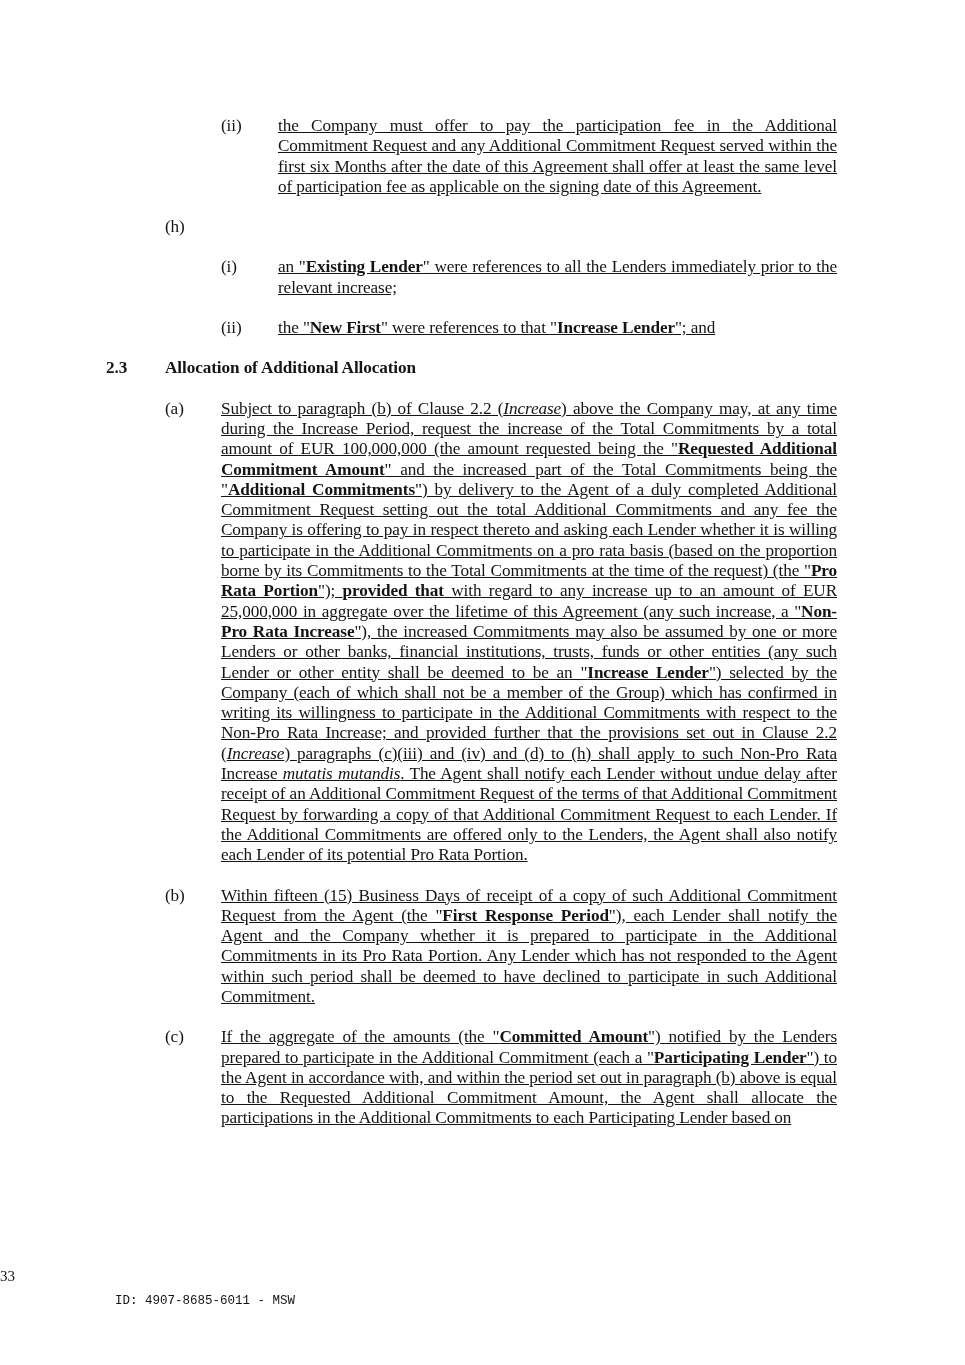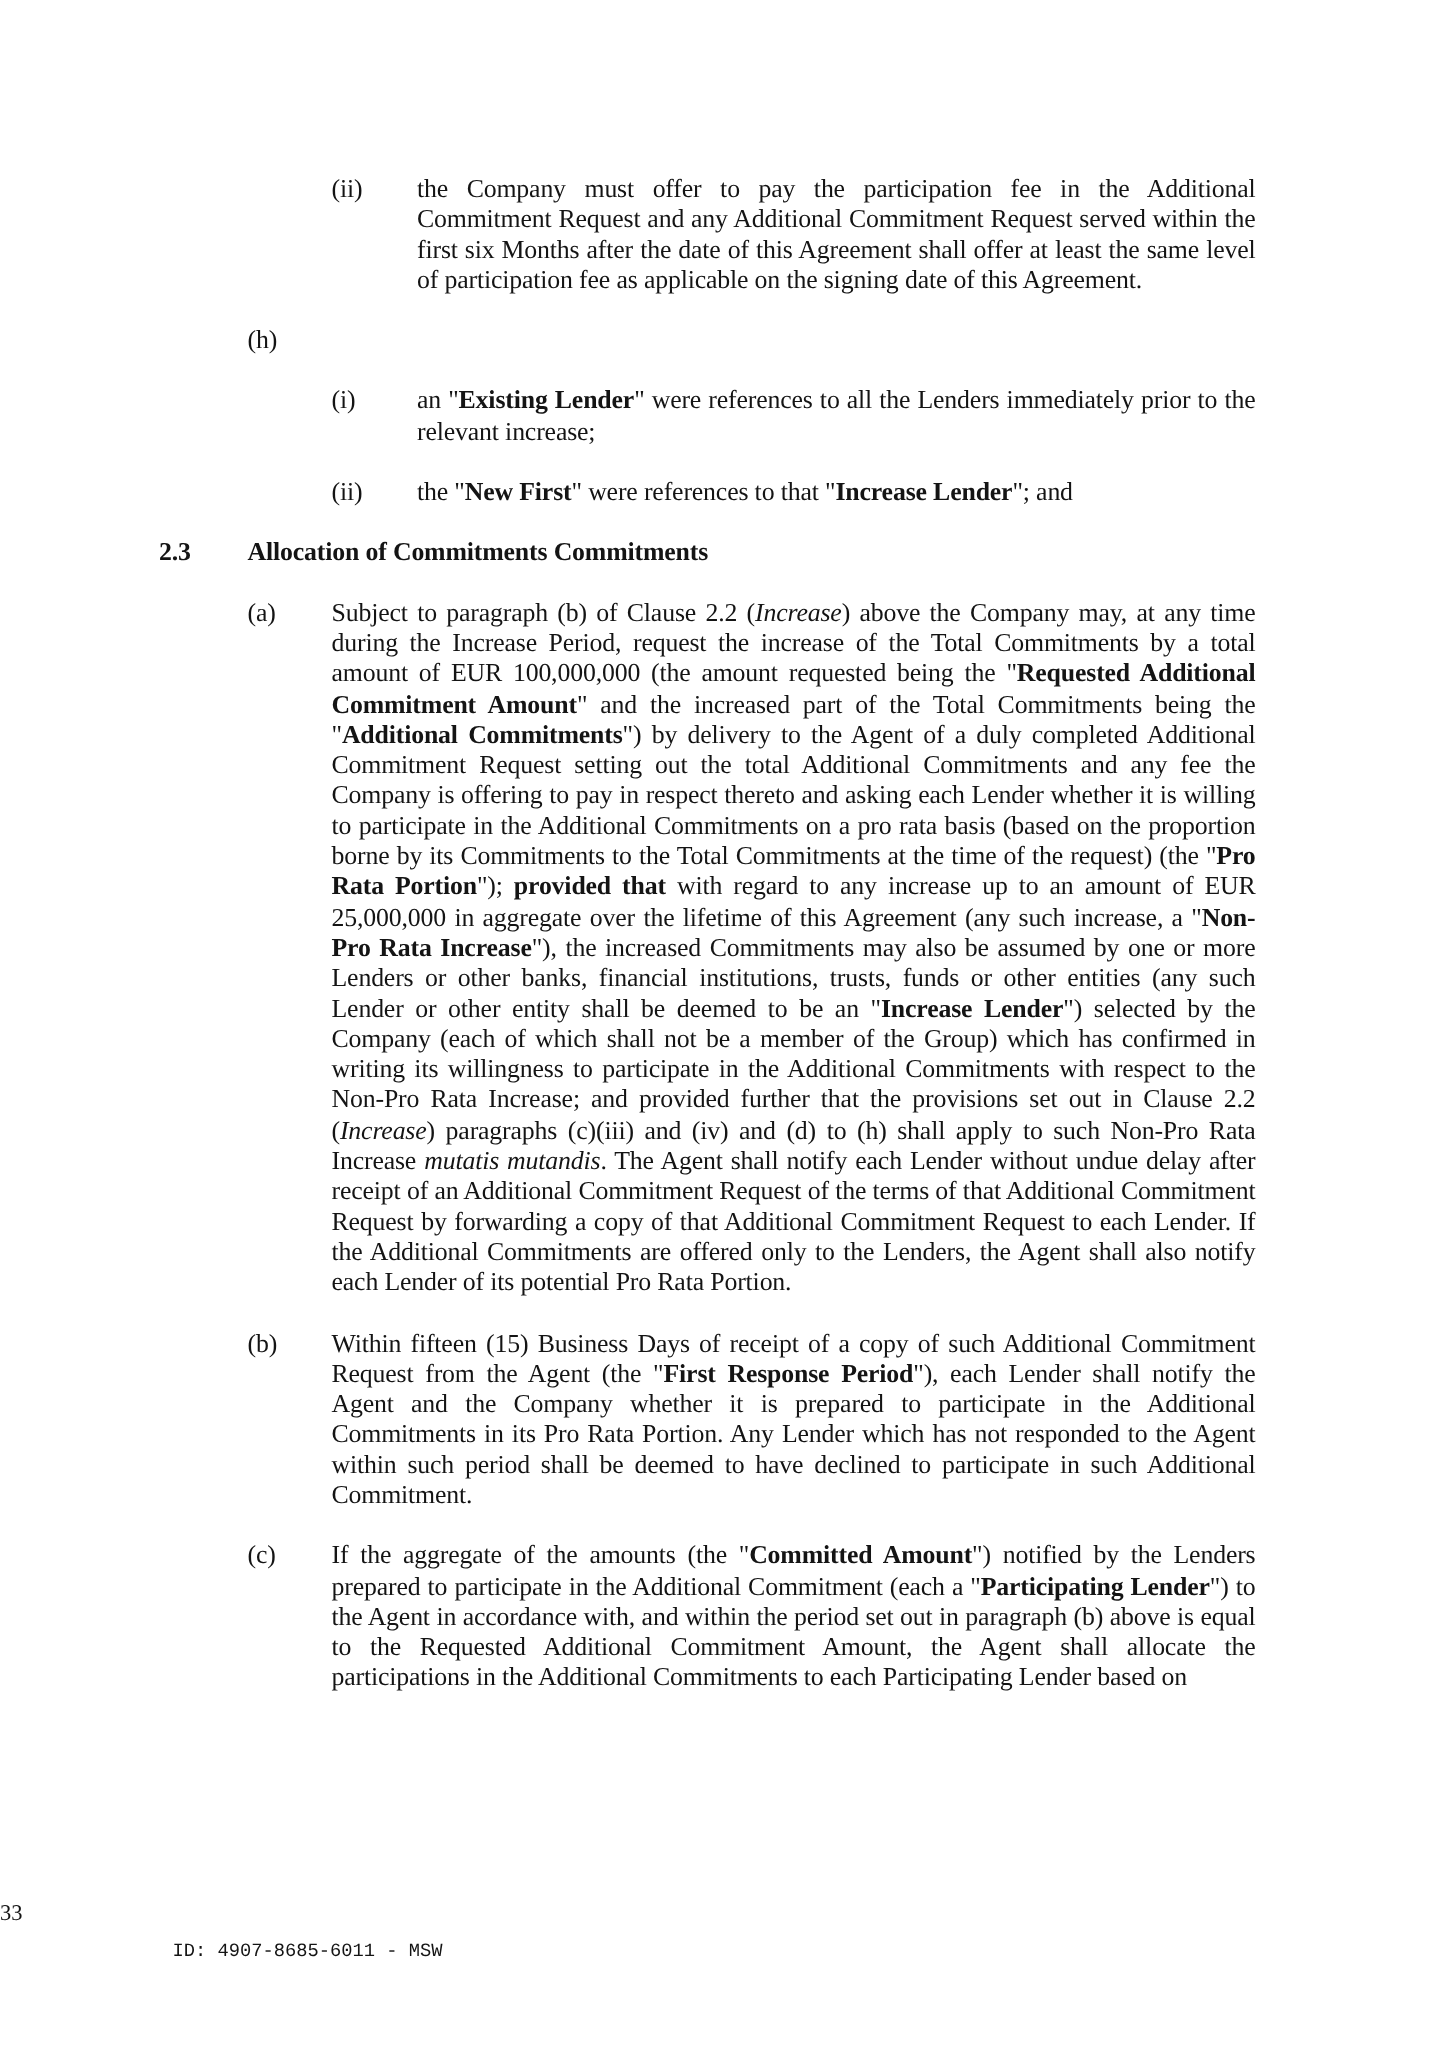--- a/index.html
+++ b/index.html
@@ -24,20 +24,21 @@
   .block { display: flex; margin-bottom: 20px; }
   .block .marker { flex: 0 0 auto; }
   .lvl2 { padding-left: 59px; }
   .lvl2 .marker { width: 56px; }
   .lvl3 { padding-left: 115px; }
   .lvl3 .marker { width: 57px; }
   .block .text {
     flex: 1 1 auto;
     text-align: justify;
     hyphens: none;
+    text-decoration: underline;
   }
   .heading { font-weight: bold; }
   .heading .h-num { flex: 0 0 auto; width: 59px; }
   .heading .h-text { flex: 1 1 auto; }
   .b { font-weight: bold; margin-top: 16px; }
   .i { font-style: italic; }
   .page-number {
     position: absolute;
     top: 1266px;
     left: 0;
@@ -70,21 +71,21 @@
       <div class="block item lvl3">
         <span class="marker">(i)</span>
         <span class="text"><span>an "</span><span class="b">Existing Lender</span><span>" were references to all the Lenders immediately prior to the relevant increase;</span></span>
       </div>
       <div class="block item lvl3">
         <span class="marker">(ii)</span>
         <span class="text"><span>the "</span><span class="b">New First</span><span>" were references to that "</span><span class="b">Increase Lender</span><span>"; and</span></span>
       </div>
       <div class="block heading">
         <span class="h-num">2.3</span>
-        <span class="h-text"><span class="b">Allocation of Commitments Commitments</span></span>
+        <span class="h-text"><span class="b">Allocation of Additional Allocation</span></span>
       </div>
       <div class="block item lvl2">
         <span class="marker">(a)</span>
         <span class="text"><span>Subject to paragraph (b) of Clause 2.2 (</span><span class="i">Increase</span><span>) above the Company may, at any time during the Increase Period, request the increase of the Total Commitments by a total amount of EUR 100,000,000 (the amount requested being the "</span><span class="b">Requested Additional Commitment Amount</span><span>" and the increased part of the Total Commitments being the "</span><span class="b">Additional Commitments</span><span>") by delivery to the Agent of a duly completed Additional Commitment Request setting out the total Additional Commitments and any fee the Company is offering to pay in respect thereto and asking each Lender whether it is willing to participate in the Additional Commitments on a pro rata basis (based on the proportion borne by its Commitments to the Total Commitments at the time of the request) (the "</span><span class="b">Pro Rata Portion</span><span>"); </span><span class="b">provided that</span><span> with regard to any increase up to an amount of EUR 25,000,000 in aggregate over the lifetime of this Agreement (any such increase, a "</span><span class="b">Non-Pro Rata Increase</span><span>"), the increased Commitments may also be assumed by one or more Lenders or other banks, financial institutions, trusts, funds or other entities (any such Lender or other entity shall be deemed to be an "</span><span class="b">Increase Lender</span><span>") selected by the Company (each of which shall not be a member of the Group) which has confirmed in writing its willingness to participate in the Additional Commitments with respect to the Non-Pro Rata Increase; and provided further that the provisions set out in Clause 2.2 (</span><span class="i">Increase</span><span>) paragraphs (c)(iii) and (iv) and (d) to (h) shall apply to such Non-Pro Rata Increase </span><span class="i">mutatis mutandis</span><span>. The Agent shall notify each Lender without undue delay after receipt of an Additional Commitment Request of the terms of that Additional Commitment Request by forwarding a copy of that Additional Commitment Request to each Lender. If the Additional Commitments are offered only to the Lenders, the Agent shall also notify each Lender of its potential Pro Rata Portion.</span></span>
       </div>
       <div class="block item lvl2">
         <span class="marker">(b)</span>
         <span class="text"><span>Within fifteen (15) Business Days of receipt of a copy of such Additional Commitment Request from the Agent (the "</span><span class="b">First Response Period</span><span>"), each Lender shall notify the Agent and the Company whether it is prepared to participate in the Additional Commitments in its Pro Rata Portion. Any Lender which has not responded to the Agent within such period shall be deemed to have declined to participate in such Additional Commitment.</span></span>
       </div>
       <div class="block item lvl2">

